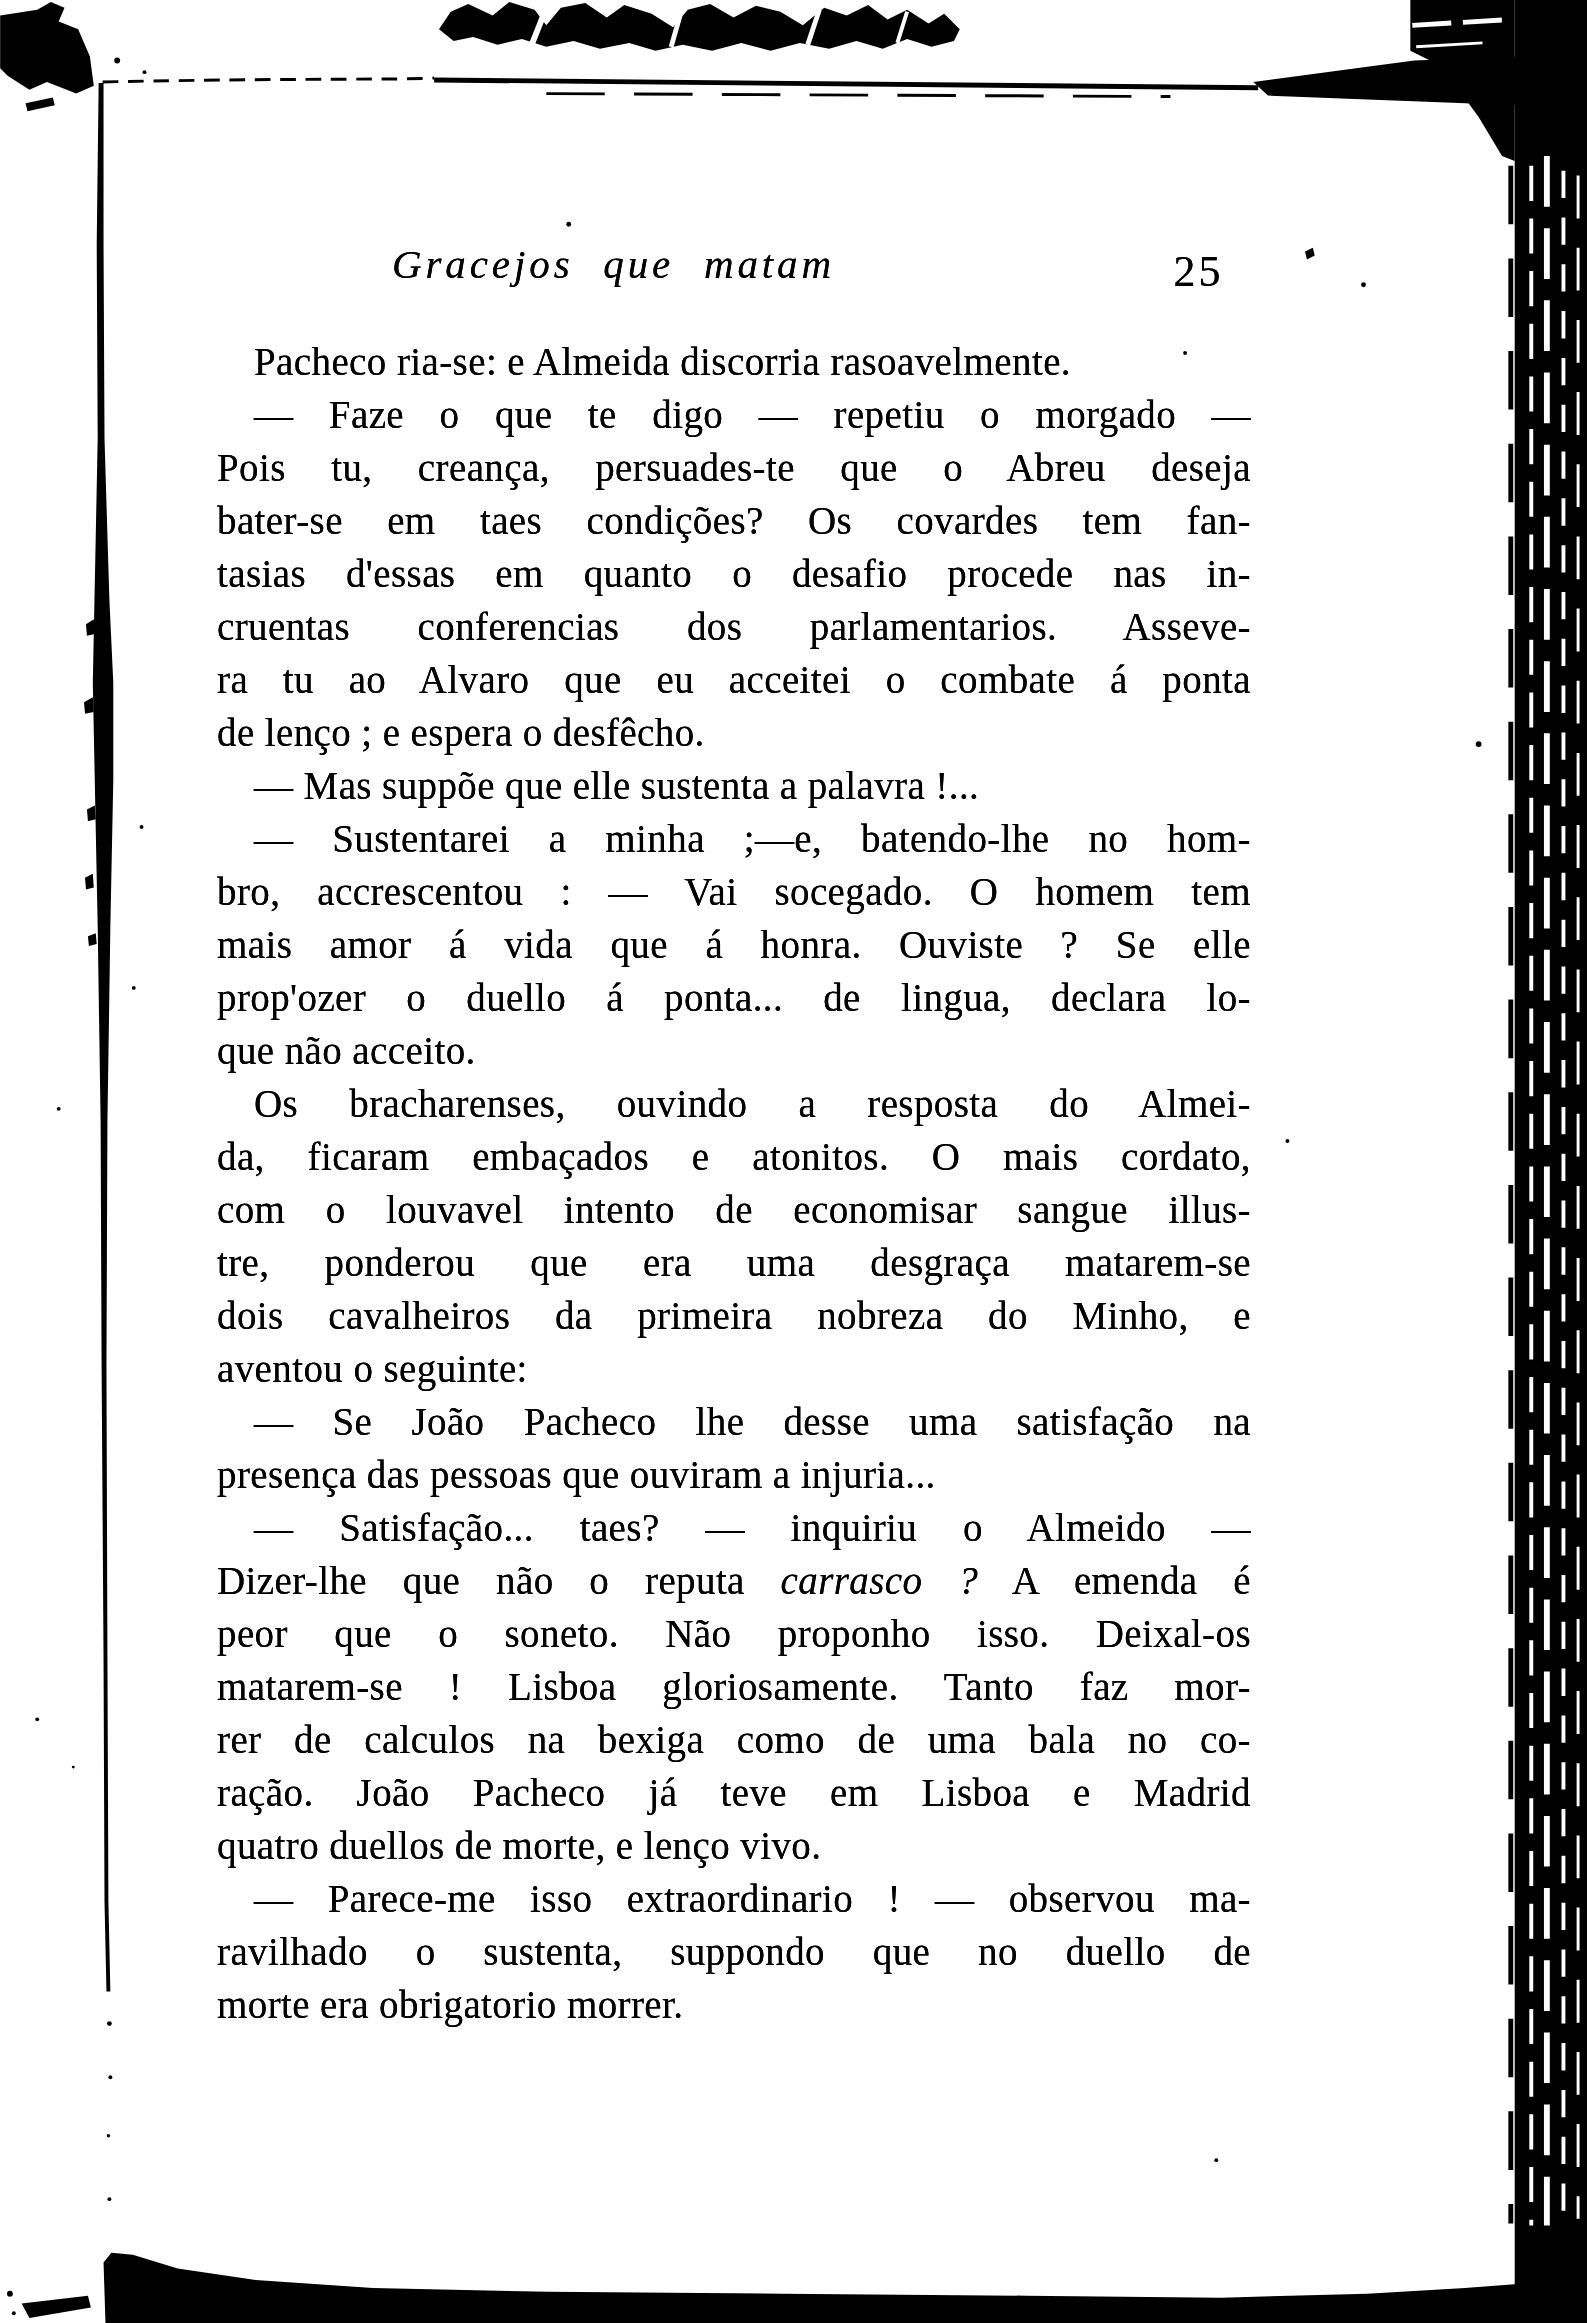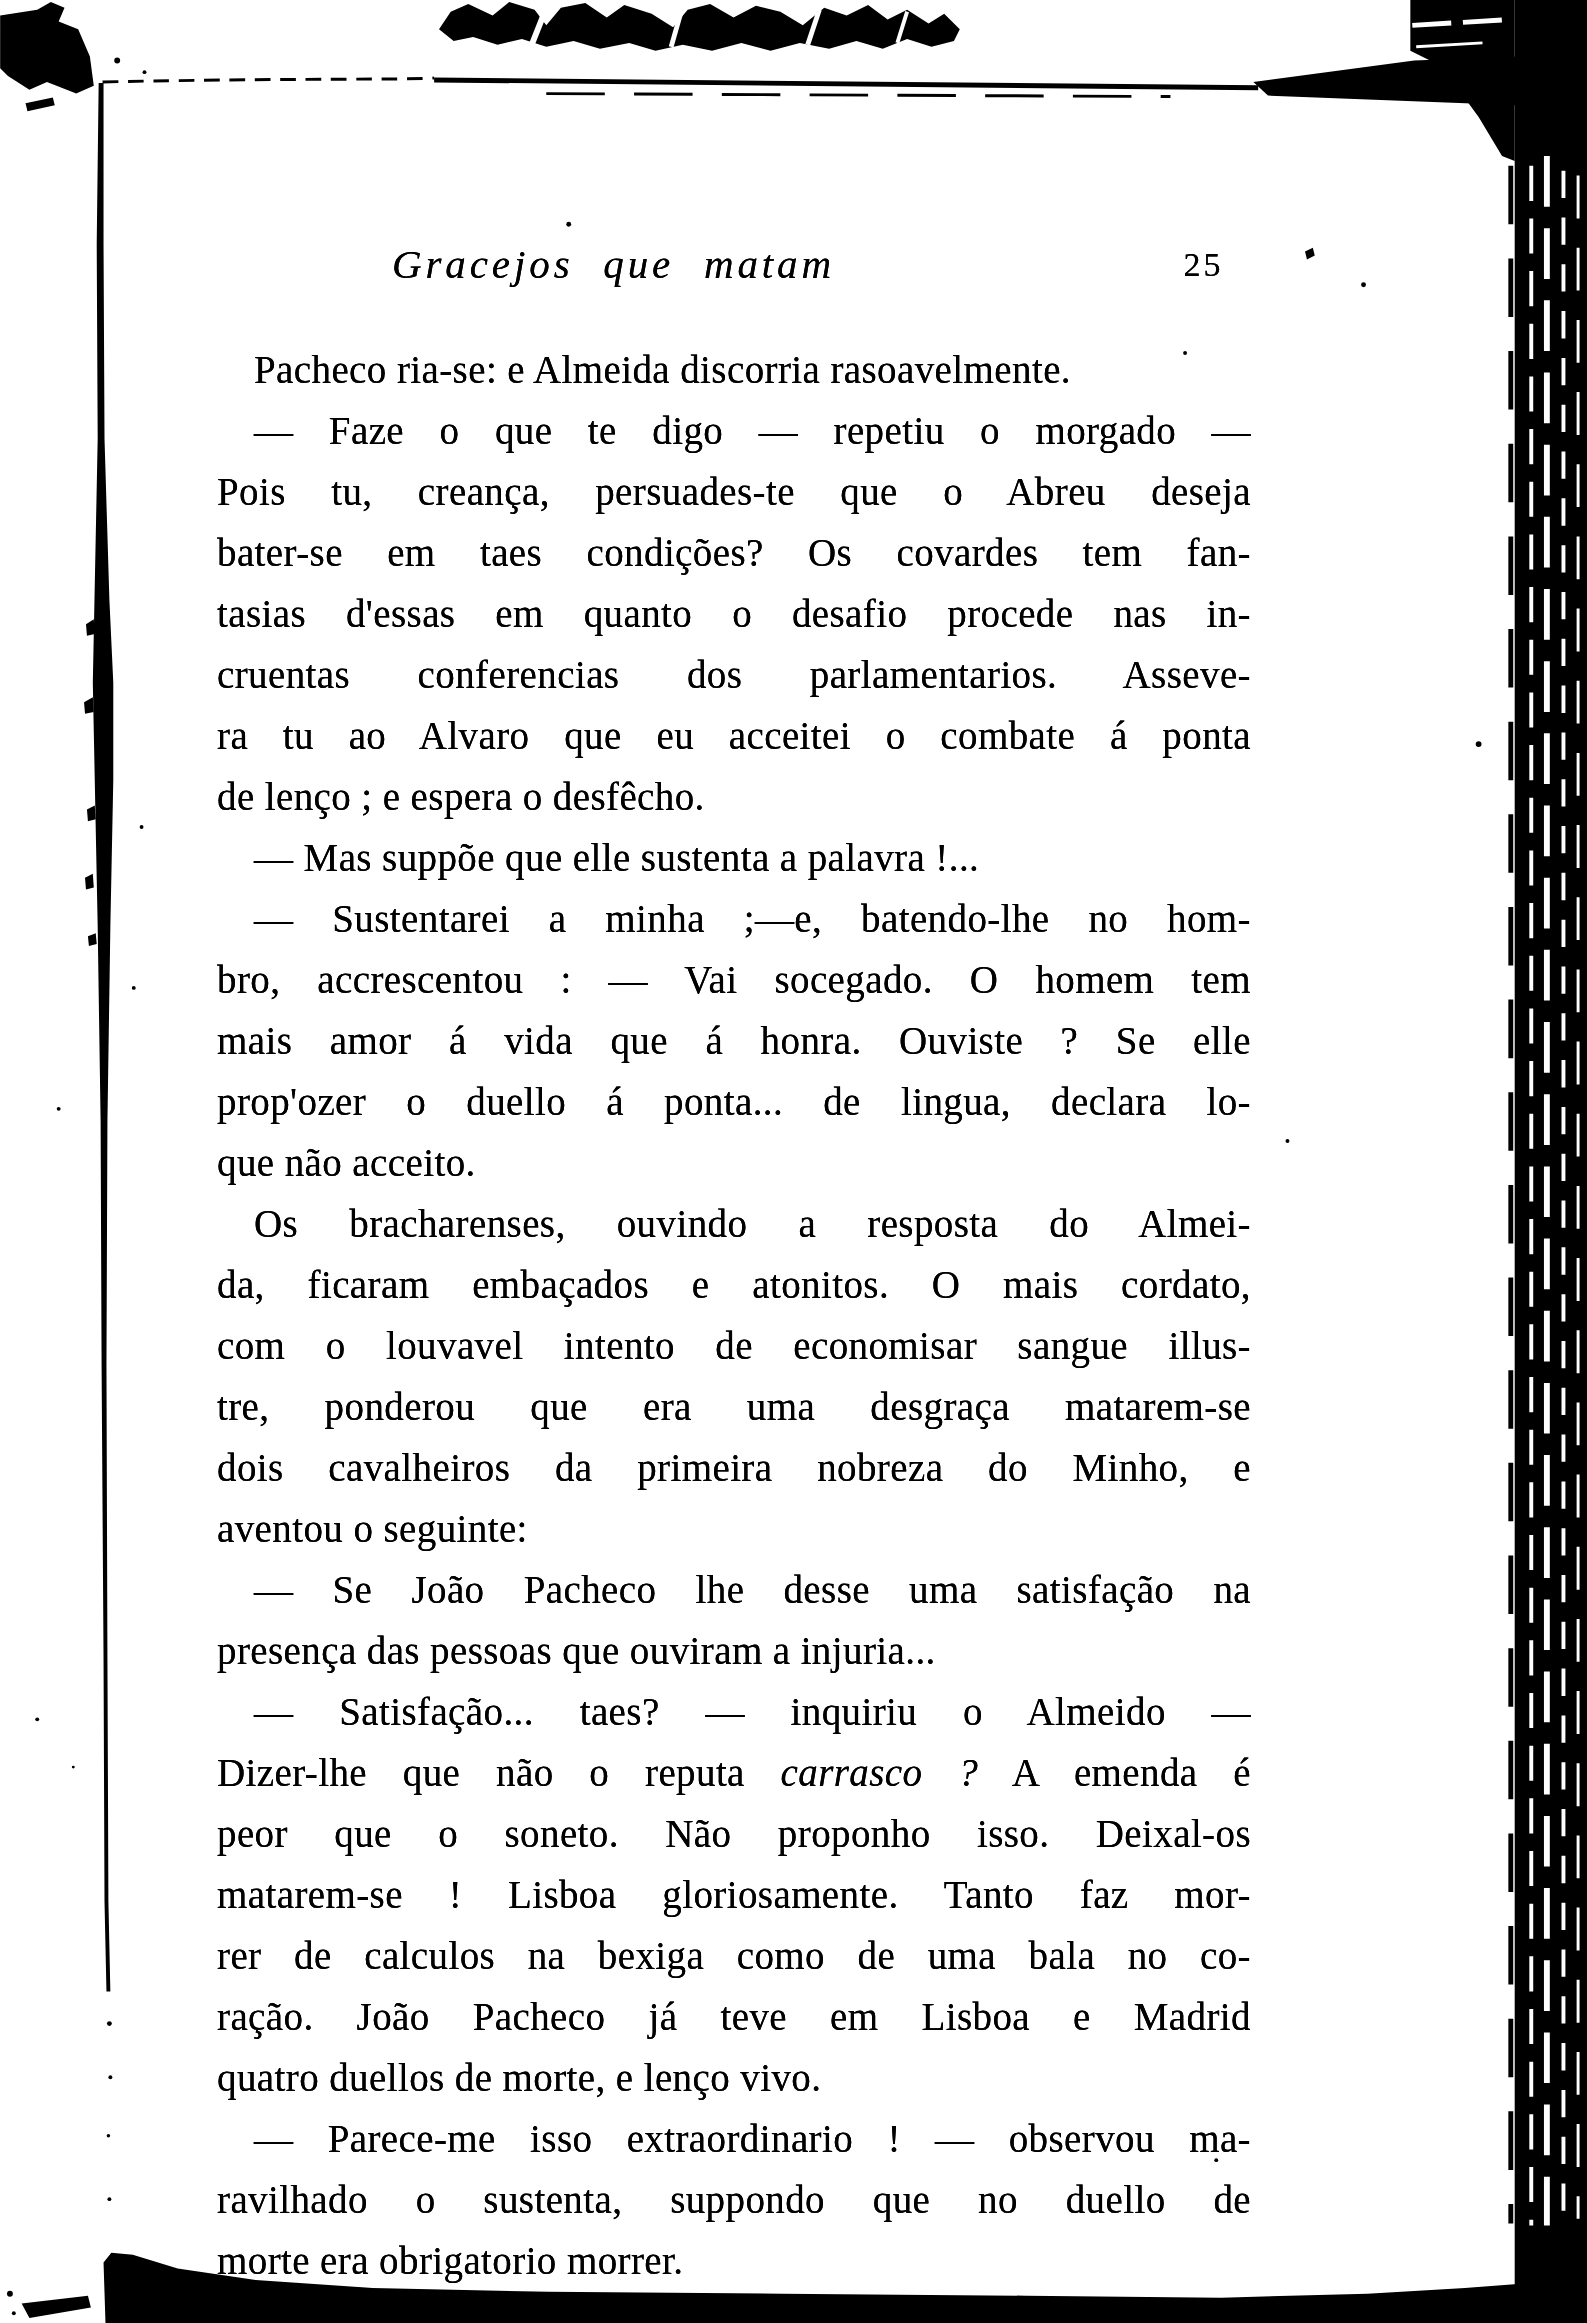--- a/index.html
+++ b/index.html
@@ -16,28 +16,28 @@
   .page-header {
     position:absolute; left:201px; top:240px; width:1034px; height:62px; z-index:1;
   }
   .running-title {
     position:absolute; left:191px; top:0;
     font-style:italic; font-size:41px; letter-spacing:3.9px; word-spacing:15.6px;
     white-space:nowrap; text-shadow:0 0 0.5px var(--ink);
   }
   .page-number {
     position:absolute; right:11.7px; top:5.9px;
-    font-size:34px; letter-spacing:2.9px; text-shadow:0 0 0.6px var(--ink);
+    font-size:44px; letter-spacing:2.9px; text-shadow:0 0 0.6px var(--ink);
   }
   .text-block {
     position:absolute; left:217px; top:335px; width:1034px; z-index:1;
     font-size:39px; line-height:53px; letter-spacing:0.4px;
     text-shadow:0 0 0.6px var(--ink);
   }
-  .line { min-height:53px;margin-top:8px; }
+  .line { min-height:53px; }
   .line.indent { padding-left:37px; }
   .line.justify { text-align:justify; text-align-last:justify; text-justify:inter-word; }
   .italic { font-style:italic; }
 </style>
 </head>
 <body>
 
 <svg class="artifacts" width="1588" height="2323" viewBox="0 0 1628 2382" xmlns="http://www.w3.org/2000/svg" aria-hidden="true">
 
   <path fill="#000" d="M450,30 L462,12 L480,4 L505,16 L522,2 L548,10 L560,26 L575,8 L600,3 L622,18 L640,5 L668,14 L690,28 L705,10 L728,4 L752,18 L775,6 L800,12 L823,26 L845,8 L868,16 L890,5 L910,20 L930,10 L952,24 L968,14 L984,30 L978,42 L955,48 L930,40 L905,50 L878,42 L850,50 L820,44 L790,52 L760,44 L730,52 L700,46 L672,52 L645,44 L615,50 L588,42 L560,48 L535,40 L510,46 L485,38 L465,42 Z"></path>

